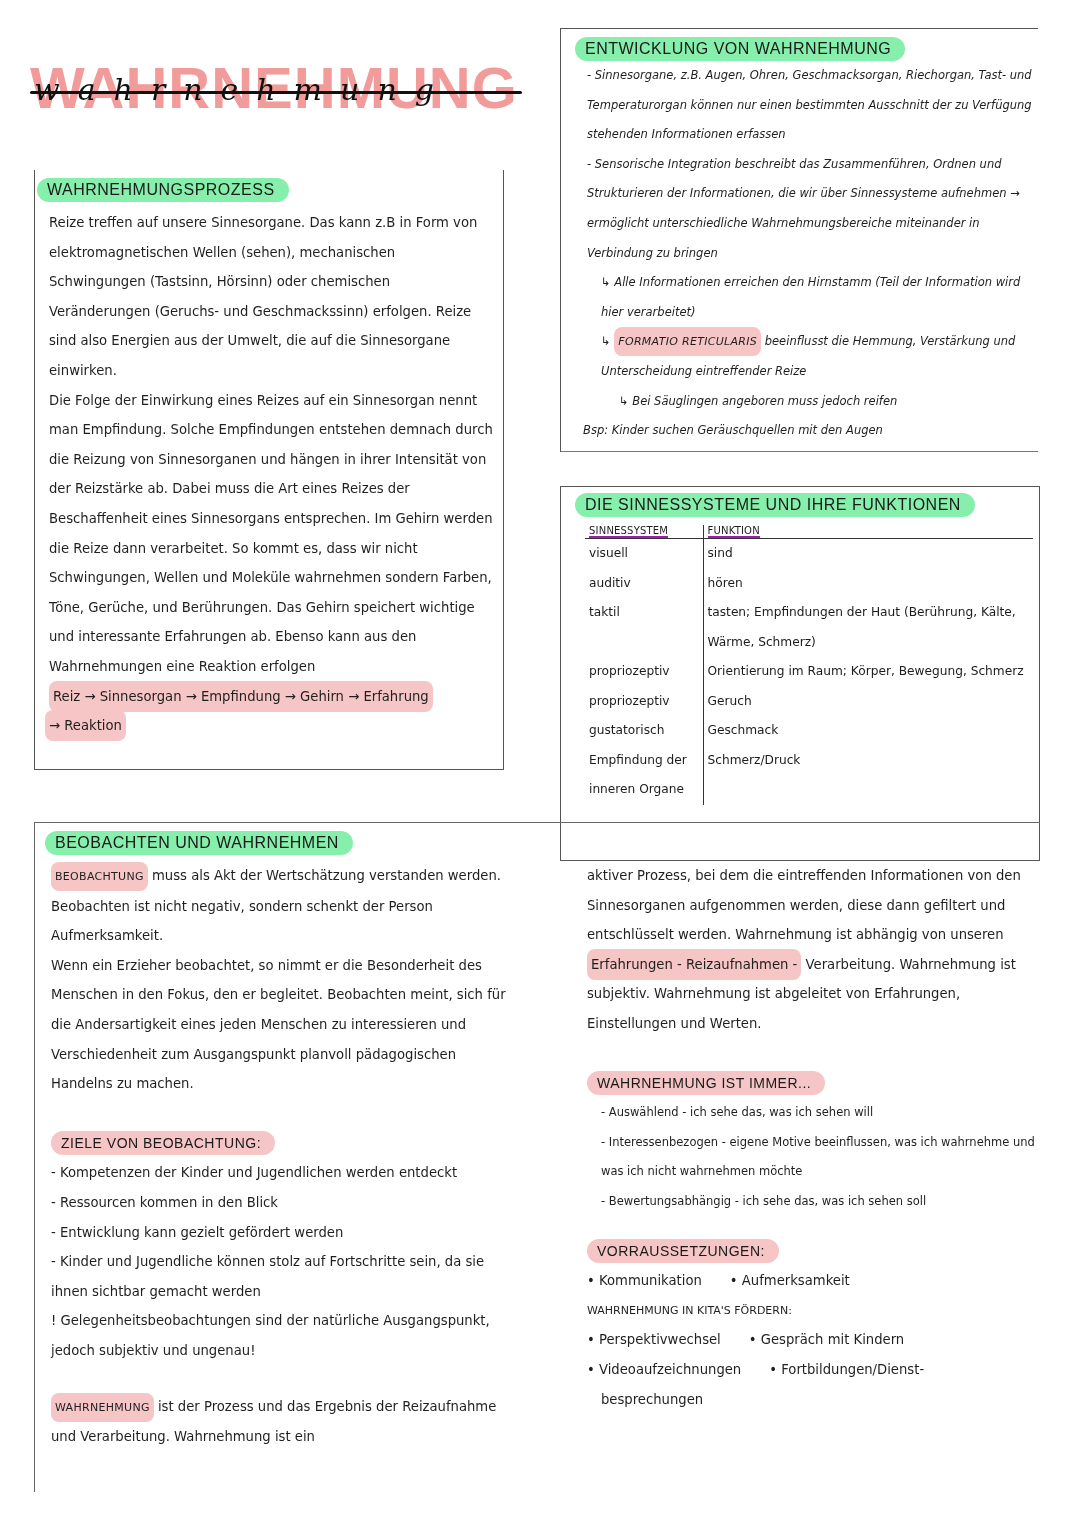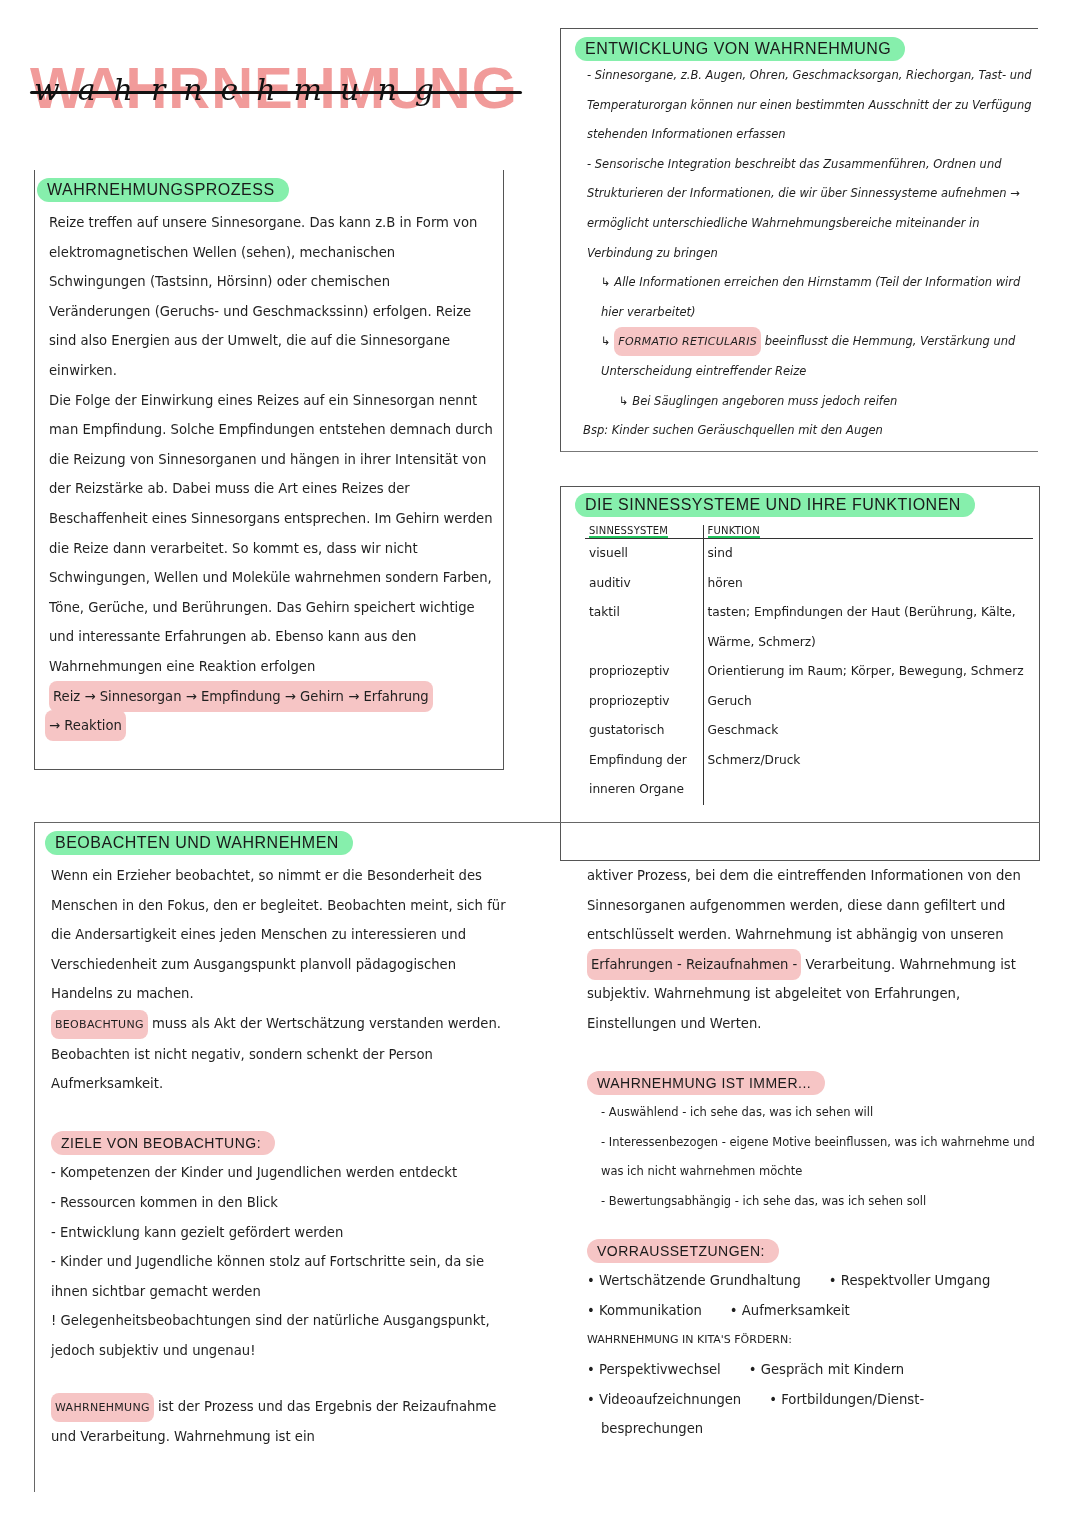--- a/index.html
+++ b/index.html
@@ -42,21 +42,21 @@
   p, li { margin: 0; }
   ul { list-style: none; }
 
   .abs { position: absolute; }
   .sub-item { padding-left: 14px; }
   .sub-item2 { padding-left: 32px; }
   .indent { padding-left: 14px; }
 
   table.senses { border-collapse: collapse; position: absolute; left: 24px; top: 38px; width: 448px; }
   table.senses th { font-weight: normal; font-size: 10px; text-align: left; text-transform: uppercase; padding: 0 4px 2px 4px; border-bottom: 1.3px solid #333; letter-spacing: 0.2px; }
-  table.senses th span { border-bottom: 2px solid #22c55e; }
+  table.senses th span { border-bottom: 2px solid #a21caf; }
   table.senses td { font-size: 12.2px; line-height: 29.5px; vertical-align: top; padding: 0 4px; }
   table.senses td.c2, table.senses th.c2 { border-left: 1.3px solid #333; }
   .two-col { display: flex; gap: 28px; }
 </style>
 </head>
 <body>
 
 <div class="title-wrap">
   <div class="title-big">WAHRNEHMUNG</div>
   <div class="title-line"></div>
@@ -132,22 +132,22 @@
     </tbody>
   </table>
 </div>
 
 <div class="box box-bottom">
   <div class="abs" style="left:10px; top:8px;">
     <span class="heading">BEOBACHTEN UND WAHRNEHMEN</span>
   </div>
 
   <div class="abs text" style="left:16px; top:38px; width:460px;">
+    <p><span class="mark mark-caps">BEOBACHTUNG</span><span> muss als Akt der Wertschätzung verstanden werden. Beobachten ist nicht negativ, sondern schenkt der Person Aufmerksamkeit.</span></p>
     <p>Wenn ein Erzieher beobachtet, so nimmt er die Besonderheit des Menschen in den Fokus, den er begleitet. Beobachten meint, sich für die Andersartigkeit eines jeden Menschen zu interessieren und Verschiedenheit zum Ausgangspunkt planvoll pädagogischen Handelns zu machen.</p>
-    <p><span class="mark mark-caps">BEOBACHTUNG</span><span> muss als Akt der Wertschätzung verstanden werden. Beobachten ist nicht negativ, sondern schenkt der Person Aufmerksamkeit.</span></p>
     <div style="height:30px;"></div>
     <p><span class="heading light" style="font-size:14px;">ZIELE VON BEOBACHTUNG:</span></p>
     <ul>
       <li class="">- Kompetenzen der Kinder und Jugendlichen werden entdeckt</li>
       <li>- Ressourcen kommen in den Blick</li>
       <li>- Entwicklung kann gezielt gefördert werden</li>
       <li>- Kinder und Jugendliche können stolz auf Fortschritte sein, da sie ihnen sichtbar gemacht werden</li>
     </ul>
     <p>! Gelegenheitsbeobachtungen sind der natürliche Ausgangspunkt, jedoch subjektiv und ungenau!</p>
     <div style="height:26px;"></div>
@@ -159,24 +159,20 @@
     <div style="height:30px;"></div>
     <p><span class="heading light" style="font-size:14px;">WAHRNEHMUNG IST IMMER...</span></p>
     <ul class="small-text">
       <li class="indent">- Auswählend - ich sehe das, was ich sehen will</li>
       <li class="indent">- Interessenbezogen - eigene Motive beeinflussen, was ich wahrnehme und was ich nicht wahrnehmen möchte</li>
       <li class="indent">- Bewertungsabhängig - ich sehe das, was ich sehen soll</li>
     </ul>
     <div style="height:20px;"></div>
     <p><span class="heading light" style="font-size:14px;">VORRAUSSETZUNGEN:</span></p>
     <div class="two-col">
-      <span>• Wertschätzende Grundhaltung</span>
-      <span>• Respektvoller Umgang</span>
-    </div>
-    <div class="two-col">
       <span>• Kommunikation</span>
       <span>• Aufmerksamkeit</span>
     </div>
     <p class="small-text" style="font-size:11px; text-transform:uppercase;">WAHRNEHMUNG IN KITA'S FÖRDERN:</p>
     <div class="two-col">
       <span>• Perspektivwechsel</span>
       <span>• Gespräch mit Kindern</span>
     </div>
     <div class="two-col">
       <span>• Videoaufzeichnungen</span>

